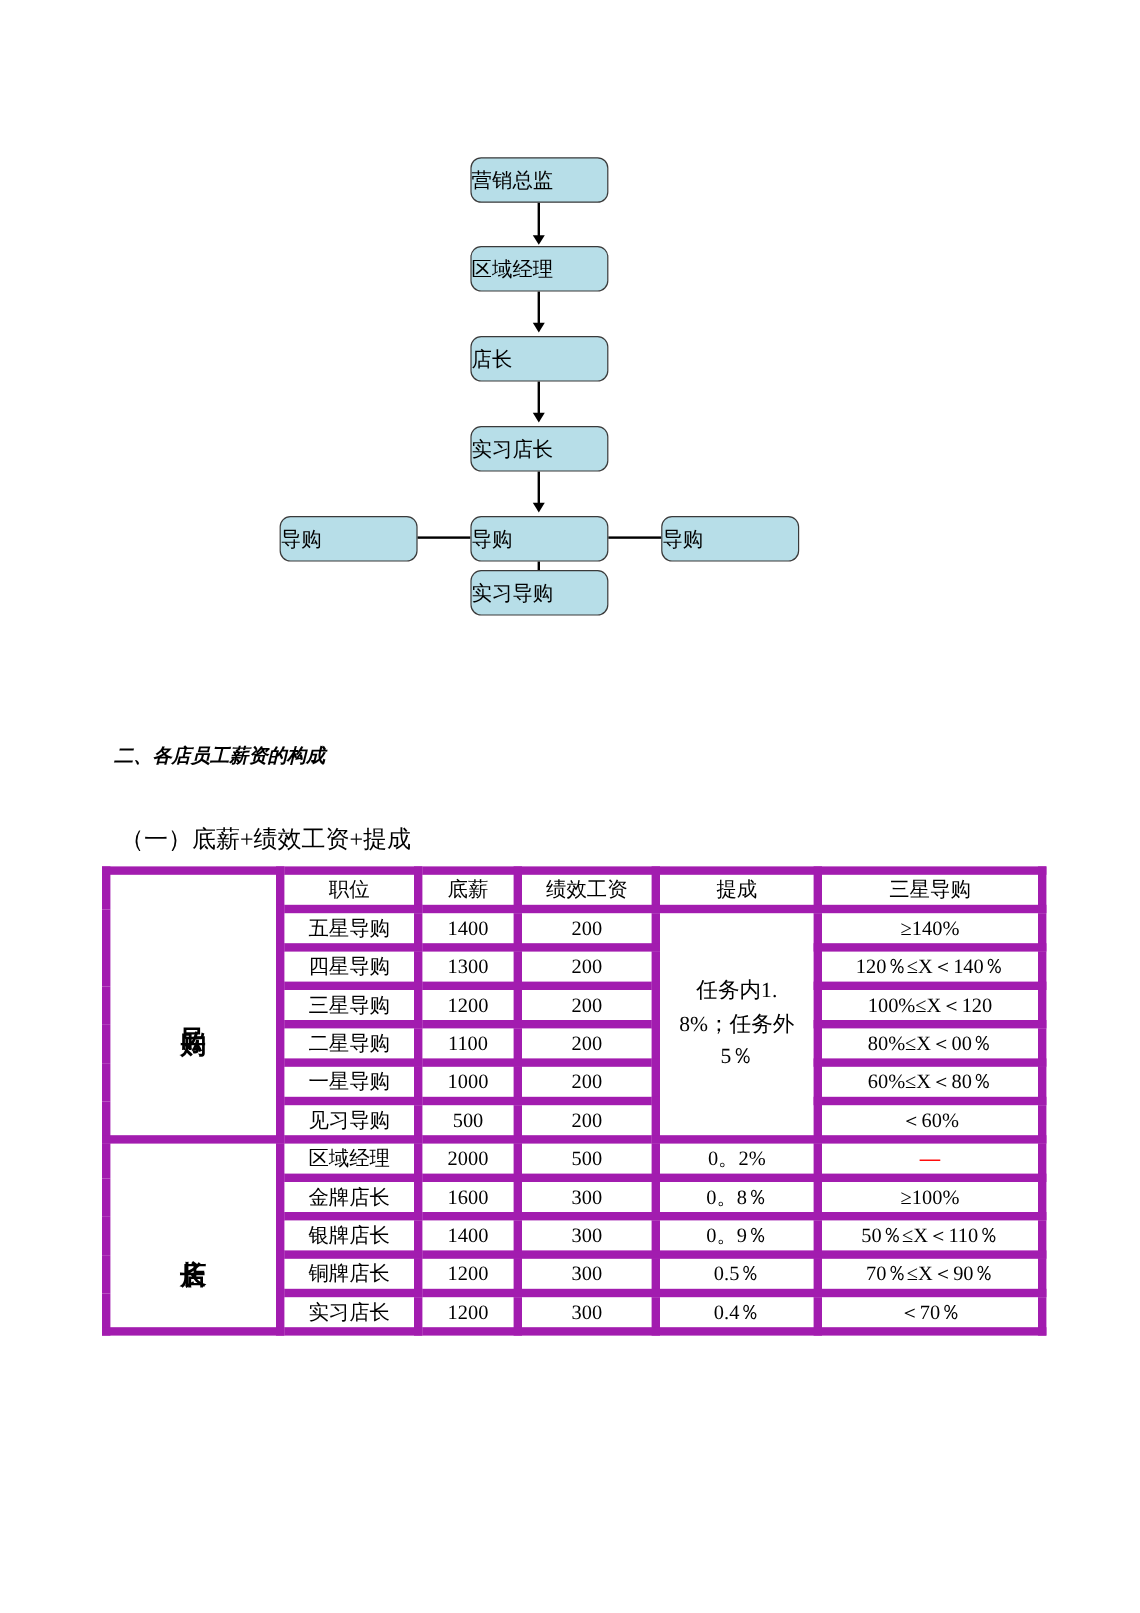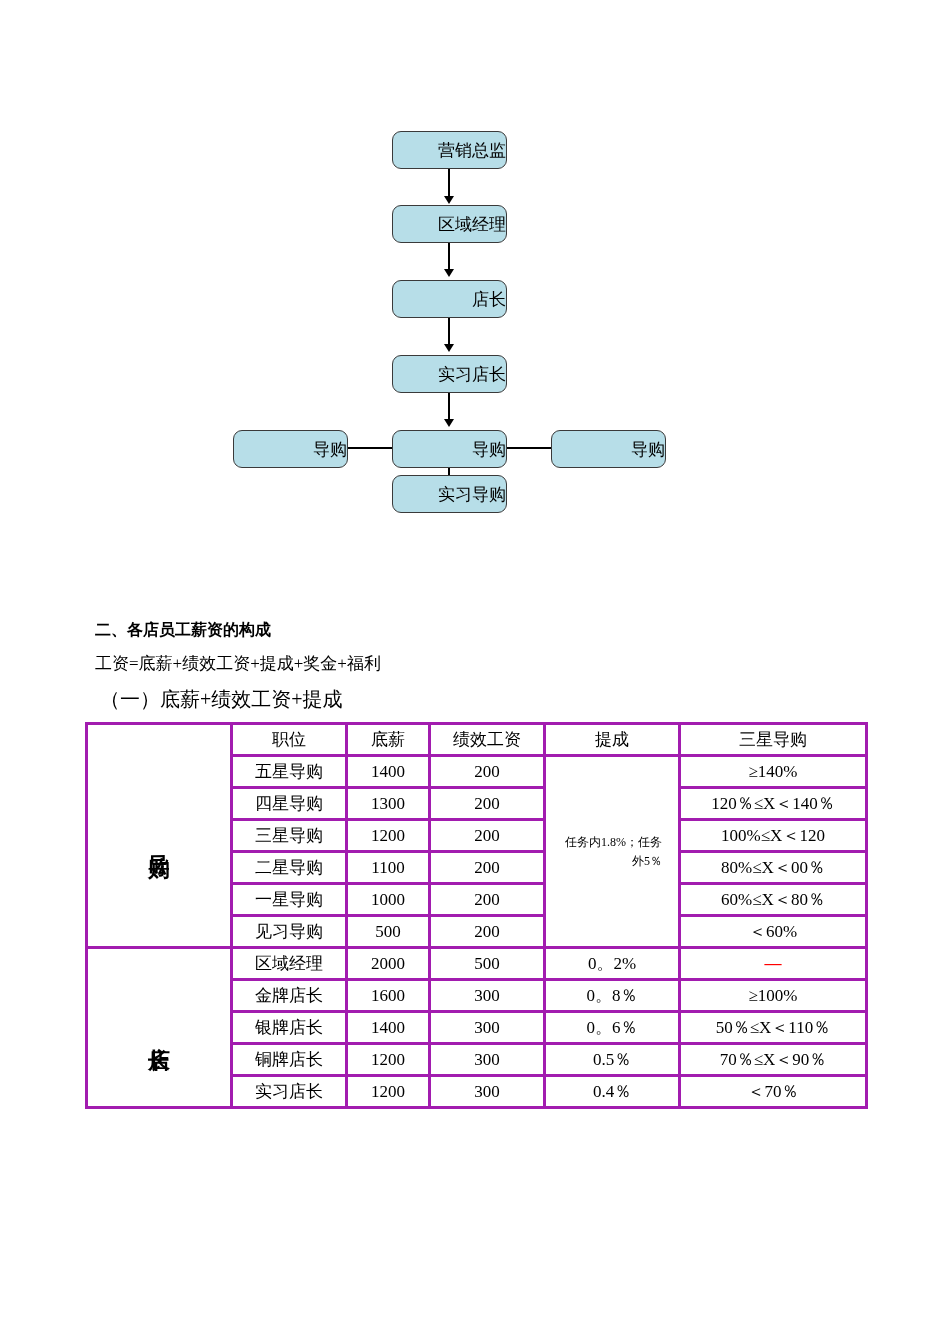--- a/index.html
+++ b/index.html
@@ -16,68 +16,68 @@
     overflow: hidden;
   }
 
   
   .org-node {
     position: absolute;
     width: 115px; height: 38px;
     background: #b7dee8;
     border: 1px solid #3a3a3a;
     border-radius: 9px;
-    display: flex; align-items: center; justify-content: flex-end;
+    display: flex; align-items: center; justify-content: flex-start;
     font-size: 17px;
     font-family: Liberation Serif, serif;
   }
   .vline  { position: absolute; width: 2px;  background: #000; }
   .hline  { position: absolute; height: 2px; background: #000; }
   .arrowhead {
     position: absolute; width: 0; height: 0;
     border-left: 5px solid transparent;
     border-right: 5px solid transparent;
     border-top: 8px solid #000;
   }
 
   
   .heading {
     position: absolute; left: 95px; top: 620px;
     font-family: "Liberation Sans", "DejaVu Sans", sans-serif;
-    font-weight: bold; font-size: 16px;
+    font-weight: bold; font-size: 16px; font-style: italic;
   }
   .formula   { position: absolute; left: 95px;  top: 652px; font-size: 17px; }
   .subheading{ position: absolute; left: 100px; top: 686px; font-size: 20px; }
 
   
   table.salary {
     position: absolute; left: 85px; top: 722px;
     border-collapse: collapse; table-layout: fixed;
     width: 780px;
   }
   table.salary td {
-    border: 3px solid #a21caf;
+    border: 7px solid #a21caf;
     text-align: center; vertical-align: middle;
     font-size: 17px;
     height: 32px;
     padding: 1px 4px;
     overflow: hidden;
   }
   td.group-cell { font-weight: bold; }
   .vtext {
     writing-mode: vertical-rl;
     text-orientation: upright;
     font-size: 22px; font-weight: bold;
     letter-spacing: 2px;
     display: inline-block;
   }
   .commission-note {
     width: 100px; margin: 0 auto;
-    font-size: 12px; line-height: 1.55;
-    text-align: right;
+    font-size: 18px; line-height: 1.55;
+    text-align: center;
     word-break: break-all;
   }
   .red-mark { color: #ff0000; font-weight: bold; }
 </style>
 </head>
 <body>
 
 <div class="page">
 
   <div>
@@ -127,21 +127,20 @@
     <div class="vline" style="left:448px;top:468px;height:26px"></div>
     <div class="arrowhead" style="left:444px;top:493px"></div>
 
     <div class="org-node" style="left:392px;top:475px">
       <span>实习导购</span>
     </div>
 
   </div>
 
   <div class="heading">二、各店员工薪资的构成</div>
-  <div class="formula">工资=底薪+绩效工资+提成+奖金+福利</div>
   <div class="subheading">（一）底薪+绩效工资+提成</div>
 
   <table class="salary">
     <colgroup>
       <col style="width:145px">
         <col style="width:115px">
         <col style="width:83px">
       <col style="width:115px">
         <col style="width:135px">
         <col style="width:187px">
@@ -214,21 +213,21 @@
         <td>金牌店长</td>
         <td>1600</td>
         <td>300</td>
         <td>0。8％</td>
         <td>≥100%</td>
       </tr>
       <tr>
         <td>银牌店长</td>
         <td>1400</td>
         <td>300</td>
-        <td>0。6％</td>
+        <td>0。9％</td>
         <td>50％≤X＜110％</td>
       </tr>
       <tr>
         <td>铜牌店长</td>
         <td>1200</td>
         <td>300</td>
         <td>0.5％</td>
         <td>70％≤X＜90％</td>
       </tr>
       <tr>

